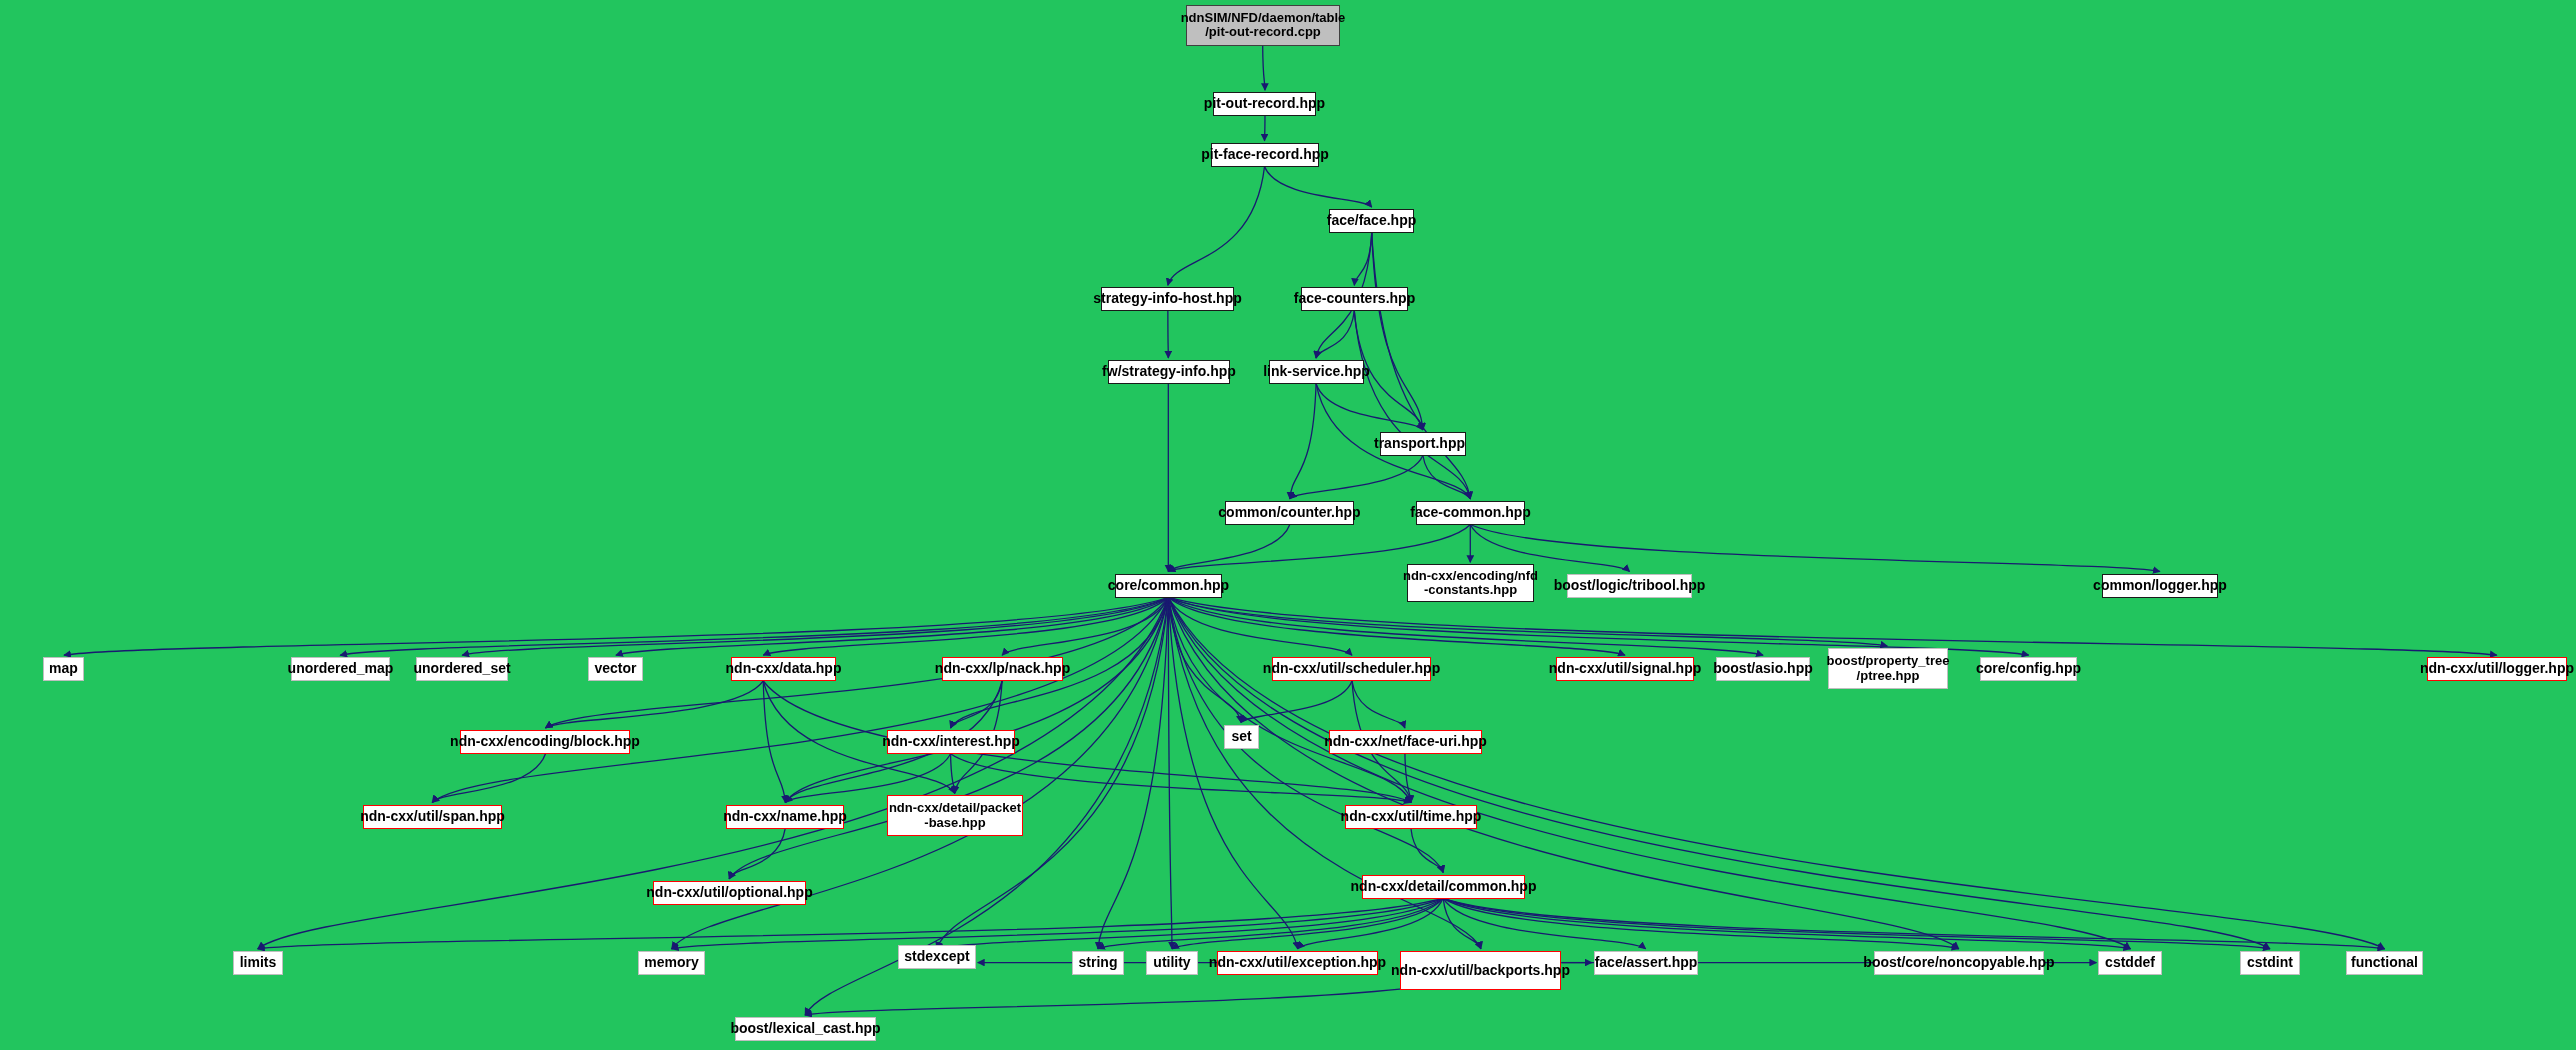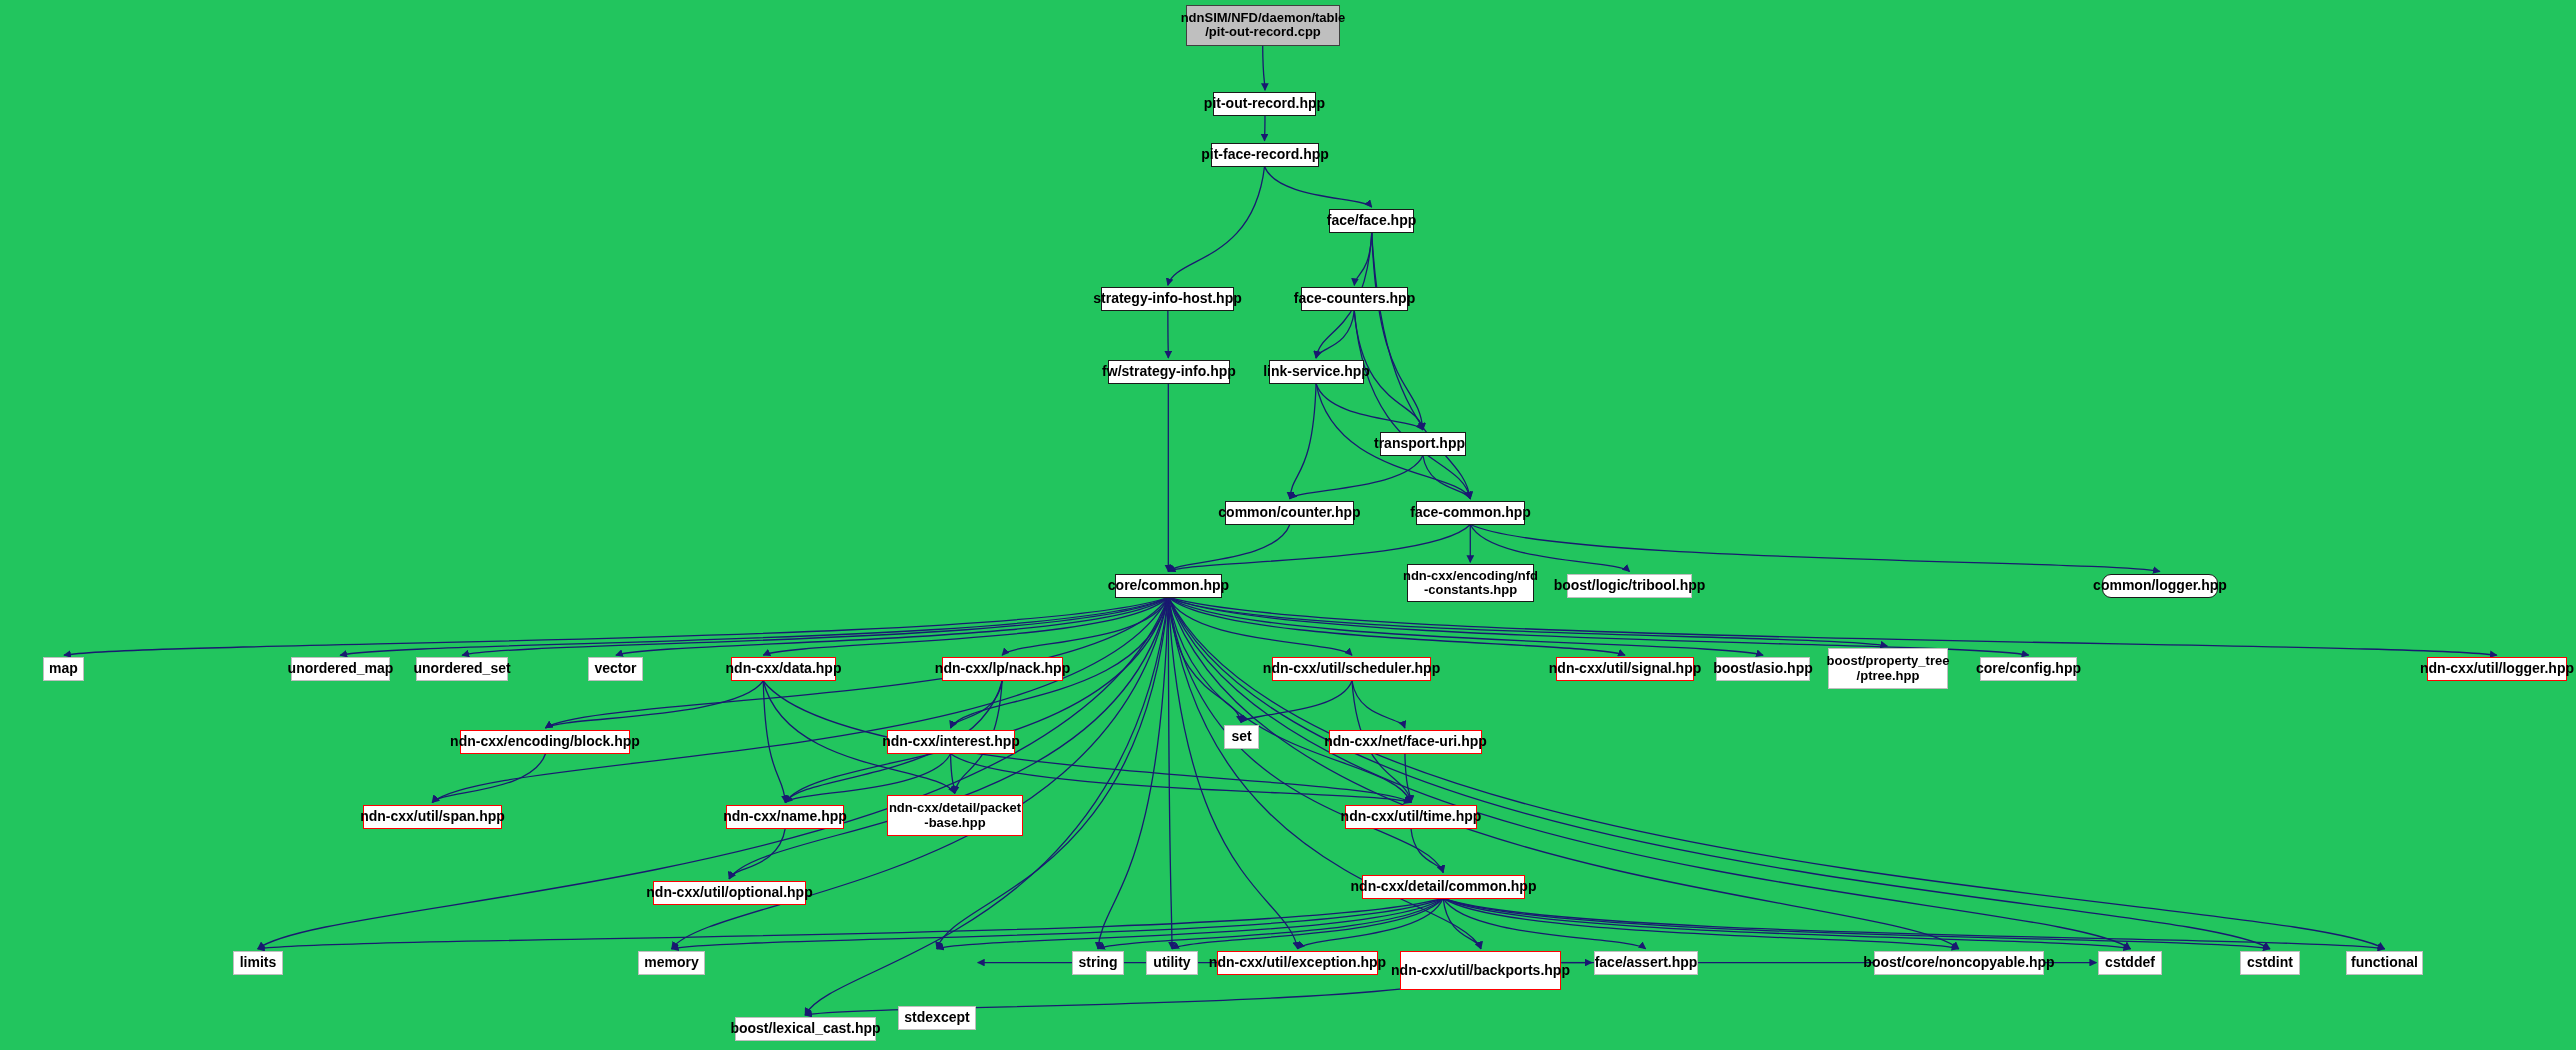--- a/index.html
+++ b/index.html
@@ -126,21 +126,21 @@
       <div class="node strong" style="left: 1301px; top: 287px; width: 107px; height: 24px;"><span>face-counters.hpp</span></div>
       <div class="node strong" style="left: 1108px; top: 360px; width: 122px; height: 24px;"><span>fw/strategy-info.hpp</span></div>
       <div class="node strong" style="left: 1269px; top: 360px; width: 95px; height: 24px;"><span>link-service.hpp</span></div>
       <div class="node strong" style="left: 1380px; top: 432px; width: 86px; height: 24px; justify-content: flex-end;"><span>transport.hpp</span></div>
       <div class="node strong" style="left: 1225px; top: 501px; width: 129px; height: 24px;"><span>common/counter.hpp</span></div>
       <div class="node strong" style="left: 1416px; top: 501px; width: 109px; height: 24px;"><span>face-common.hpp</span></div>
       <div class="node strong" style="left: 1115px; top: 574px; width: 107px; height: 24px;"><span>core/common.hpp</span></div>
       <div class="node strong" style="left: 1407px; top: 564px; width: 127px; height: 38px; font-size: 13px;"><span>ndn-cxx/encoding/nfd
 -constants.hpp</span></div>
       <div class="node plain" style="left: 1567px; top: 574px; width: 125px; height: 24px;"><span>boost/logic/tribool.hpp</span></div>
-      <div class="node strong" style="left: 2102px; top: 574px; width: 116px; height: 24px; border-radius: 9px;"><span>common/logger.hpp</span></div>
+      <div class="node strong" style="left: 2102px; top: 574px; width: 116px; height: 24px;"><span>common/logger.hpp</span></div>
       <div class="node plain" style="left: 43px; top: 657px; width: 41px; height: 24px;"><span>map</span></div>
       <div class="node plain" style="left: 291px; top: 657px; width: 99px; height: 24px;"><span>unordered_map</span></div>
       <div class="node plain" style="left: 416px; top: 657px; width: 92px; height: 24px;"><span>unordered_set</span></div>
       <div class="node plain" style="left: 588px; top: 657px; width: 55px; height: 24px;"><span>vector</span></div>
       <div class="node redbox" style="left: 711px; top: 657px; width: 105px; height: 24px; margin-left: 20px;"><span>ndn-cxx/data.hpp</span></div>
       <div class="node redbox" style="left: 942px; top: 657px; width: 121px; height: 24px;"><span>ndn-cxx/lp/nack.hpp</span></div>
       <div class="node plain" style="left: 1224px; top: 725px; width: 35px; height: 24px;"><span>set</span></div>
       <div class="node redbox" style="left: 1272px; top: 657px; width: 159px; height: 24px;"><span>ndn-cxx/util/scheduler.hpp</span></div>
       <div class="node redbox" style="left: 1556px; top: 657px; width: 138px; height: 24px;"><span>ndn-cxx/util/signal.hpp</span></div>
       <div class="node plain" style="left: 1716px; top: 657px; width: 94px; height: 24px;"><span>boost/asio.hpp</span></div>
@@ -153,21 +153,21 @@
       <div class="node redbox" style="left: 1329px; top: 730px; width: 153px; height: 24px;"><span>ndn-cxx/net/face-uri.hpp</span></div>
       <div class="node redbox" style="left: 363px; top: 805px; width: 139px; height: 24px;"><span>ndn-cxx/util/span.hpp</span></div>
       <div class="node redbox" style="left: 726px; top: 805px; width: 118px; height: 24px;"><span>ndn-cxx/name.hpp</span></div>
       <div class="node redbox" style="left: 887px; top: 795px; width: 136px; height: 41px; font-size: 13px;"><span>ndn-cxx/detail/packet
 -base.hpp</span></div>
       <div class="node redbox" style="left: 1345px; top: 805px; width: 132px; height: 24px;"><span>ndn-cxx/util/time.hpp</span></div>
       <div class="node redbox" style="left: 653px; top: 881px; width: 153px; height: 24px;"><span>ndn-cxx/util/optional.hpp</span></div>
       <div class="node redbox" style="left: 1362px; top: 875px; width: 163px; height: 24px;"><span>ndn-cxx/detail/common.hpp</span></div>
       <div class="node plain" style="left: 233px; top: 951px; width: 50px; height: 24px;"><span>limits</span></div>
       <div class="node plain" style="left: 638px; top: 951px; width: 67px; height: 24px;"><span>memory</span></div>
-      <div class="node plain" style="left: 898px; top: 1006px; width: 78px; height: 24px;"><span>stdexcept</span></div>
+      <div class="node plain" style="left: 898px; top: 945px; width: 78px; height: 24px;"><span>stdexcept</span></div>
       <div class="node plain" style="left: 1072px; top: 951px; width: 52px; height: 24px;"><span>string</span></div>
       <div class="node plain" style="left: 1146px; top: 951px; width: 52px; height: 24px;"><span>utility</span></div>
       <div class="node redbox" style="left: 1217px; top: 951px; width: 161px; height: 24px;"><span>ndn-cxx/util/exception.hpp</span></div>
       <div class="node redbox" style="left: 1400px; top: 951px; width: 161px; height: 39px;"><span>ndn-cxx/util/backports.hpp</span></div>
       <div class="node plain" style="left: 1594px; top: 951px; width: 104px; height: 24px;"><span>face/assert.hpp</span></div>
       <div class="node plain" style="left: 1874px; top: 951px; width: 170px; height: 24px;"><span>boost/core/noncopyable.hpp</span></div>
       <div class="node plain" style="left: 2098px; top: 951px; width: 64px; height: 24px;"><span>cstddef</span></div>
       <div class="node plain" style="left: 2240px; top: 951px; width: 60px; height: 24px;"><span>cstdint</span></div>
       <div class="node plain" style="left: 2346px; top: 951px; width: 77px; height: 24px;"><span>functional</span></div>
       <div class="node plain" style="left: 735px; top: 1017px; width: 141px; height: 24px;"><span>boost/lexical_cast.hpp</span></div>

